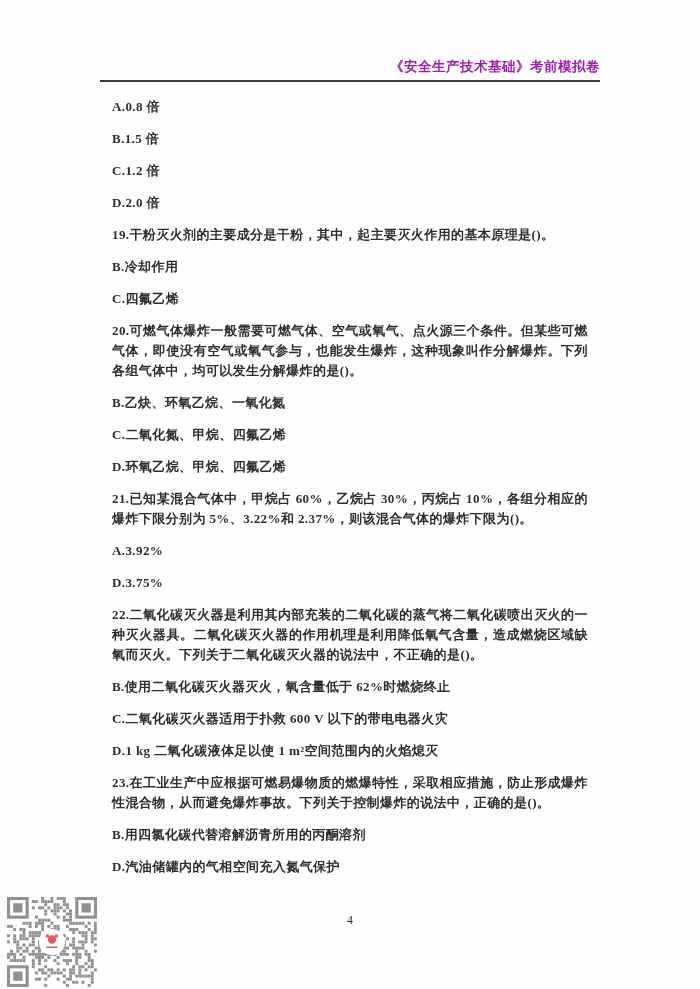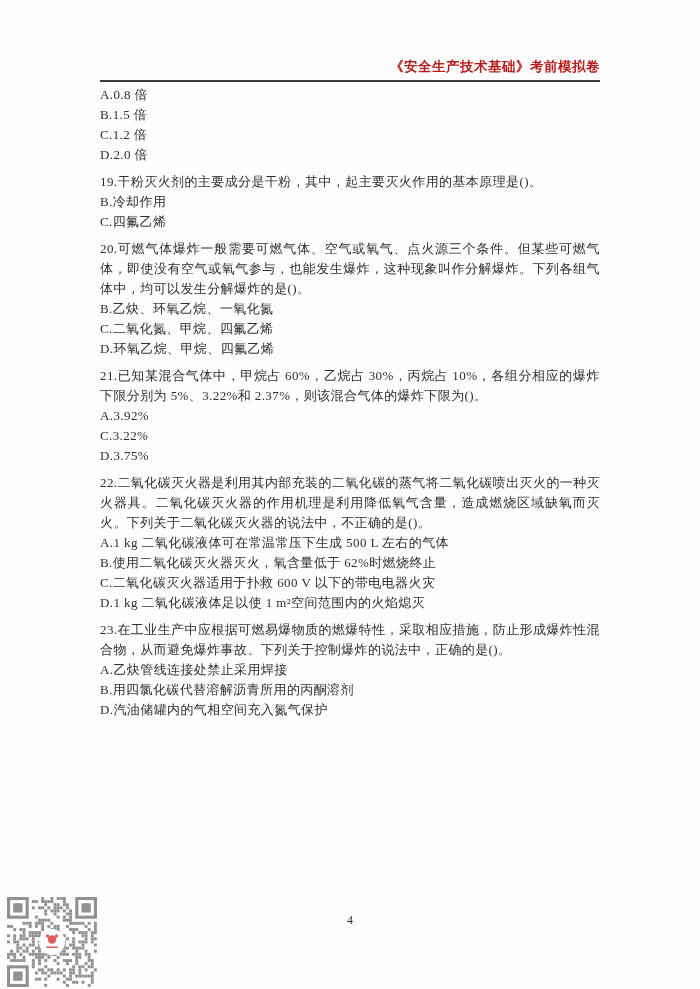--- a/index.html
+++ b/index.html
@@ -7,32 +7,32 @@
     width:700px;height:989px;
     background:#ffffff;
     font-family:"Liberation Serif","DejaVu Serif",serif;
     color:#2e2e2e;
     position:relative;
     overflow:hidden;
   }
   .page{position:absolute;inset:0;background:#fefefe;}
   .header-title{
     position:absolute;top:58px;left:100px;width:500px;
-    text-align:right;font-weight:bold;font-size:13.5px;color:#b91c1c;
+    text-align:right;font-weight:bold;font-size:13.5px;color:#a21caf;
     letter-spacing:0.5px;
   }
   .header-rule{
     position:absolute;top:80px;left:100px;width:500px;height:1.5px;
     background:#3c3c3c;
   }
   .content{
     position:absolute;top:85px;left:100px;width:500px;
     font-size:13px;line-height:20px;letter-spacing:0.4px;
   }
-  .content p{margin:0;}
+  .content p{margin:12px;font-weight:bold;}
   .block{margin-bottom:7px;}
   .stem{text-align:justify;}
   .opt{text-align:left;white-space:nowrap;}
   .footer-page{
     position:absolute;top:913px;left:0;width:700px;
     text-align:center;font-size:12px;color:#2e2e2e;
   }
   .qr-wrap{
     position:absolute;left:7px;top:897px;width:90px;height:90px;
   }
@@ -60,33 +60,30 @@
       </div>
       <div class="block">
         <p class="stem">20.可燃气体爆炸一般需要可燃气体、空气或氧气、点火源三个条件。但某些可燃气体，即使没有空气或氧气参与，也能发生爆炸，这种现象叫作分解爆炸。下列各组气体中，均可以发生分解爆炸的是()。</p>
         <p class="opt">B.乙炔、环氧乙烷、一氧化氮</p>
         <p class="opt">C.二氧化氮、甲烷、四氟乙烯</p>
         <p class="opt">D.环氧乙烷、甲烷、四氟乙烯</p>
       </div>
       <div class="block">
         <p class="stem">21.已知某混合气体中，甲烷占 60%，乙烷占 30%，丙烷占 10%，各组分相应的爆炸下限分别为 5%、3.22%和 2.37%，则该混合气体的爆炸下限为()。</p>
         <p class="opt">A.3.92%</p>
-        <p class="opt">C.3.22%</p>
         <p class="opt">D.3.75%</p>
       </div>
       <div class="block">
         <p class="stem">22.二氧化碳灭火器是利用其内部充装的二氧化碳的蒸气将二氧化碳喷出灭火的一种灭火器具。二氧化碳灭火器的作用机理是利用降低氧气含量，造成燃烧区域缺氧而灭火。下列关于二氧化碳灭火器的说法中，不正确的是()。</p>
-        <p class="opt">A.1 kg 二氧化碳液体可在常温常压下生成 500 L 左右的气体</p>
         <p class="opt">B.使用二氧化碳灭火器灭火，氧含量低于 62%时燃烧终止</p>
         <p class="opt">C.二氧化碳灭火器适用于扑救 600 V 以下的带电电器火灾</p>
         <p class="opt">D.1 kg 二氧化碳液体足以使 1 m²空间范围内的火焰熄灭</p>
       </div>
       <div class="block">
         <p class="stem">23.在工业生产中应根据可燃易爆物质的燃爆特性，采取相应措施，防止形成爆炸性混合物，从而避免爆炸事故。下列关于控制爆炸的说法中，正确的是()。</p>
-        <p class="opt">A.乙炔管线连接处禁止采用焊接</p>
         <p class="opt">B.用四氯化碳代替溶解沥青所用的丙酮溶剂</p>
         <p class="opt">D.汽油储罐内的气相空间充入氮气保护</p>
       </div>
     </main>
 
   <div class="footer-page">4</div>
 
   <div class="qr-wrap"><svg width="90" height="90" viewBox="0 0 90 90">
         <rect x="34.13793103448276" y="0" width="2.9482758620689653" height="2.9482758620689653" fill="#919191"></rect>
         <rect x="43.44827586206897" y="0" width="2.9482758620689653" height="2.9482758620689653" fill="#919191"></rect>

